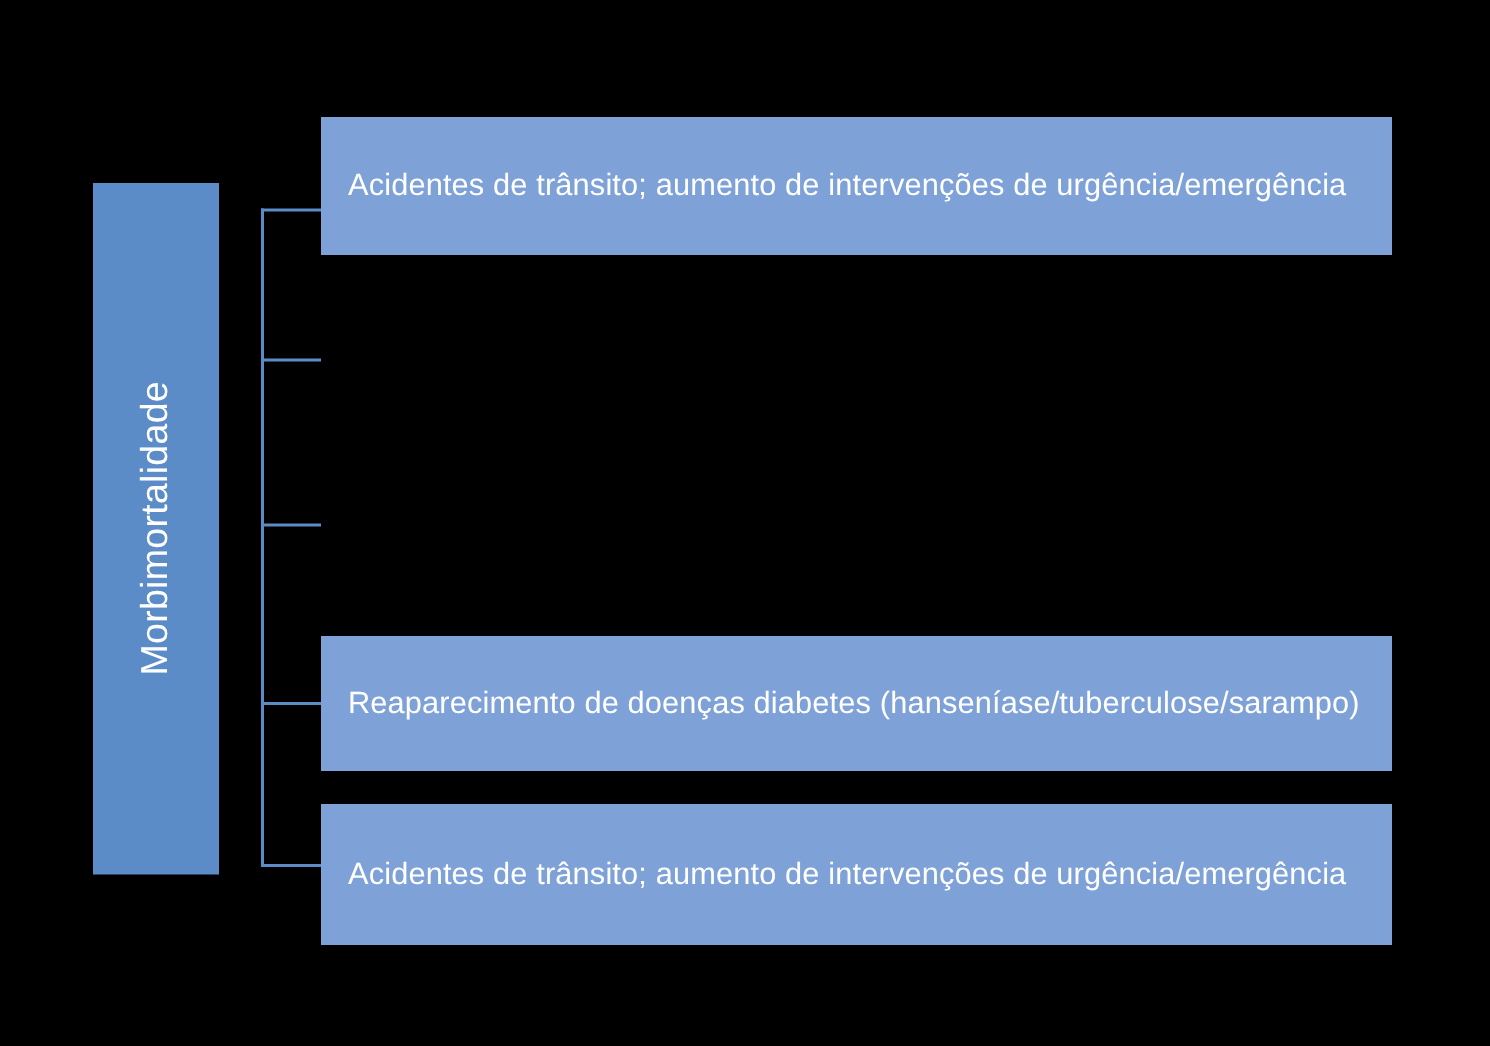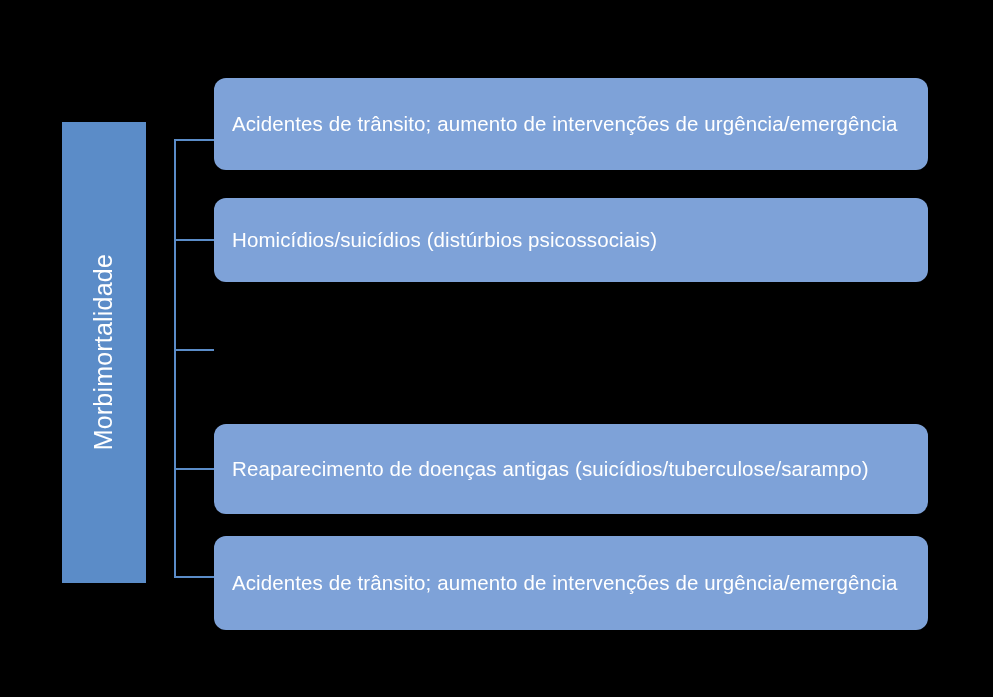--- a/index.html
+++ b/index.html
@@ -50,21 +50,20 @@
   }
   .leaf-node {
     position: absolute;
     left: 214px;
     width: 714px;
     background: #7EA2D8;
     box-sizing: border-box;
     display: flex;
     align-items: center;
     padding: 0 18px;
-    border-radius: 12px;
   }
   .leaf-label {
     color: #ffffff;
     font-size: 20.5px;
     line-height: 1.38;
     letter-spacing: 0.1px;
   }
 </style>
 </head>
 <body>
@@ -80,26 +79,23 @@
   <div class="connector-branch" style="left:174px; top:139px; width:40px;"></div>
   <div class="connector-branch" style="left:174px; top:239px; width:40px;"></div>
   <div class="connector-branch" style="left:174px; top:349px; width:40px;"></div>
   <div class="connector-branch" style="left:174px; top:468px; width:40px;"></div>
   <div class="connector-branch" style="left:174px; top:576px; width:40px;"></div>
 
   <div class="leaf-node" style="top:78px; height:92px;">
     <span class="leaf-label">Acidentes de trânsito; aumento de intervenções de urgência/emergência</span>
   </div>
 
-  <div class="leaf-node" style="top:198px; height:84px;">
-    <span class="leaf-label">Homicídios/suicídios (distúrbios psicossociais)</span>
-  </div>
 
 
   <div class="leaf-node" style="top:424px; height:90px;">
-    <span class="leaf-label">Reaparecimento de doenças antigas (suicídios/tuberculose/sarampo)</span>
+    <span class="leaf-label">Reaparecimento de doenças diabetes (hanseníase/tuberculose/sarampo)</span>
   </div>
 
   <div class="leaf-node" style="top:536px; height:94px;">
     <span class="leaf-label">Acidentes de trânsito; aumento de intervenções de urgência/emergência</span>
   </div>
 
 </div>
 
 </body></html>

